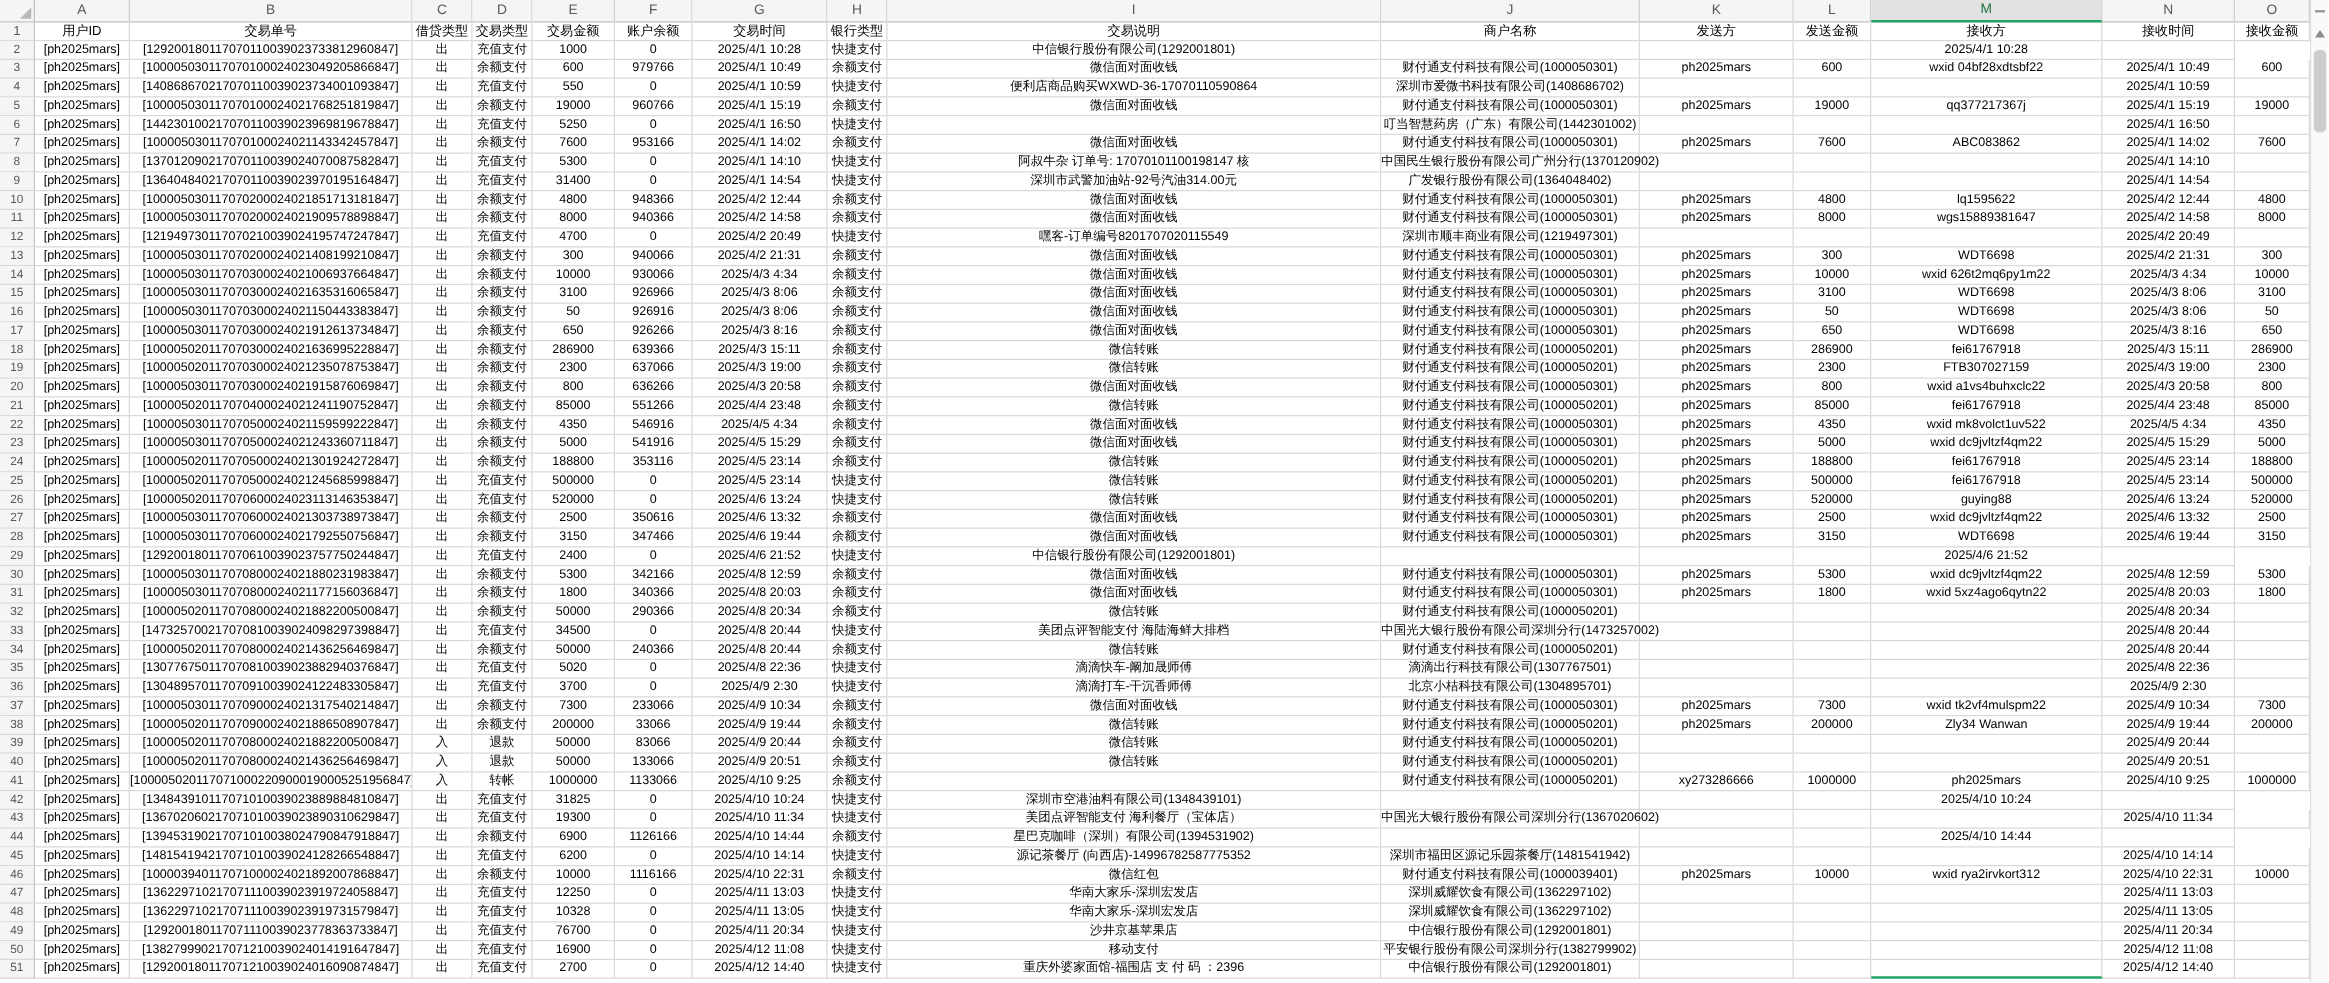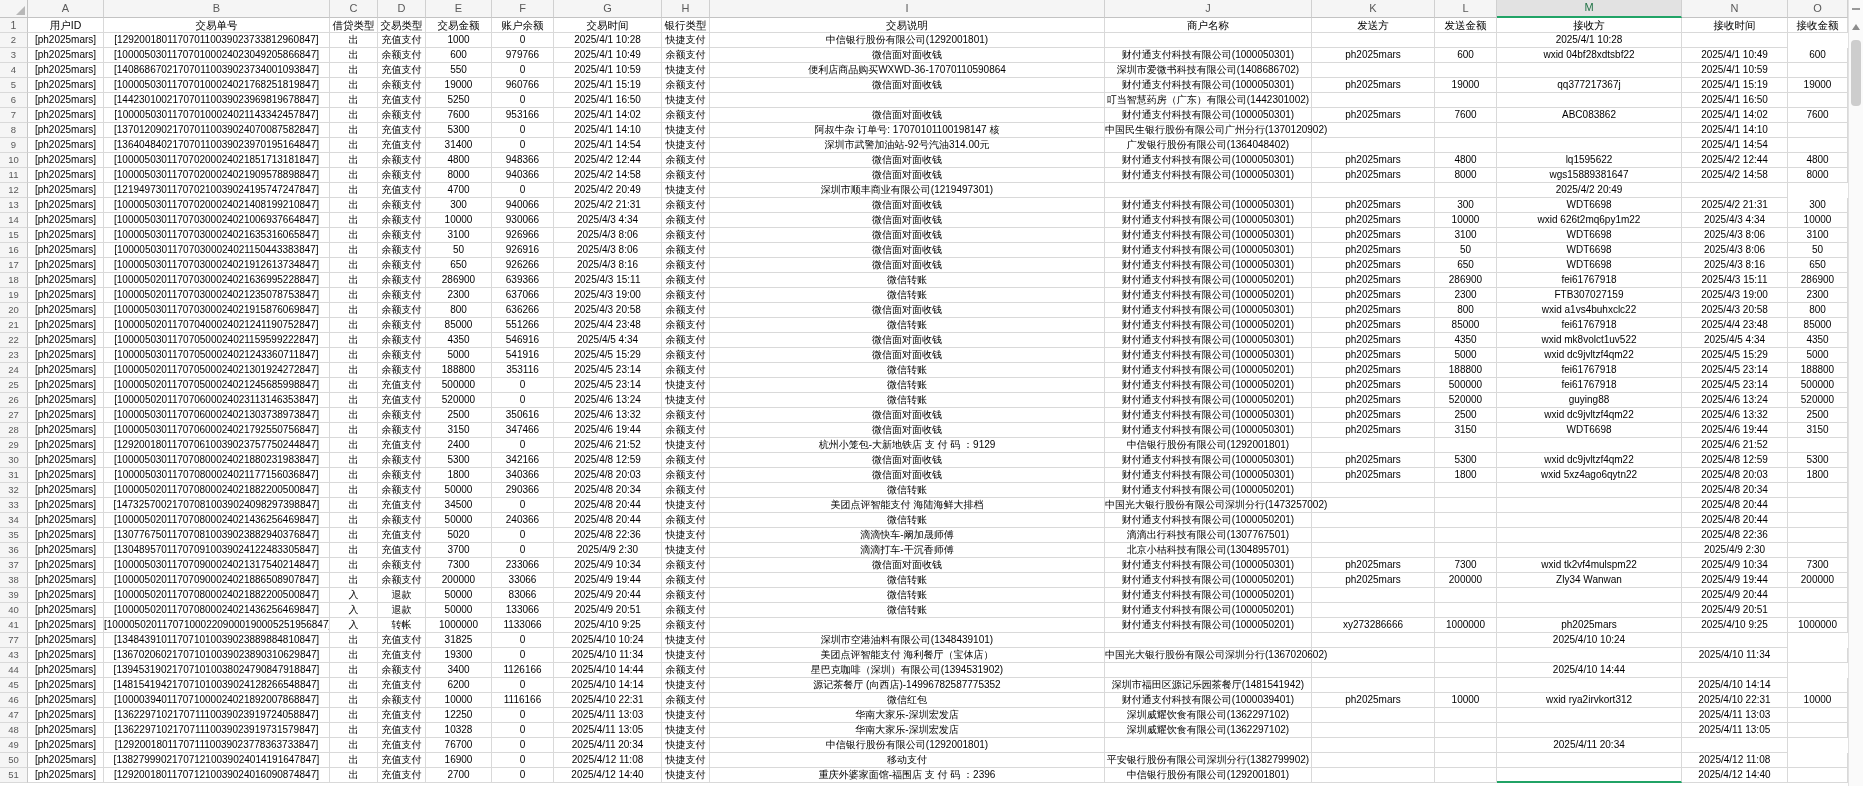--- a/index.html
+++ b/index.html
@@ -256,20 +256,21 @@
         <div class="row">
           <div class="cell rn">12</div>
           <div class="cell">[ph2025mars]</div>
           <div class="cell">[121949730117070210039024195747247847]</div>
           <div class="cell">出</div>
           <div class="cell">充值支付</div>
           <div class="cell">4700</div>
           <div class="cell">0</div>
           <div class="cell">2025/4/2 20:49</div>
           <div class="cell">快捷支付</div>
+          <div class="cell">嘿客-订单编号8201707020115549</div>
           <div class="cell cJ">深圳市顺丰商业有限公司(1219497301)</div>
           <div class="cell"></div>
           <div class="cell"></div>
           <div class="cell"></div>
           <div class="cell">2025/4/2 20:49</div>
           <div class="cell"></div>
         </div>
         <div class="row">
           <div class="cell rn">13</div>
           <div class="cell">[ph2025mars]</div>
@@ -561,21 +562,20 @@
         <div class="row">
           <div class="cell rn">29</div>
           <div class="cell">[ph2025mars]</div>
           <div class="cell">[129200180117070610039023757750244847]</div>
           <div class="cell">出</div>
           <div class="cell">充值支付</div>
           <div class="cell">2400</div>
           <div class="cell">0</div>
           <div class="cell">2025/4/6 21:52</div>
           <div class="cell">快捷支付</div>
-          <div class="cell">杭州小笼包-大新地铁店 支 付 码 ：9129</div>
           <div class="cell cJ">中信银行股份有限公司(1292001801)</div>
           <div class="cell"></div>
           <div class="cell"></div>
           <div class="cell"></div>
           <div class="cell">2025/4/6 21:52</div>
           <div class="cell"></div>
         </div>
         <div class="row">
           <div class="cell rn">30</div>
           <div class="cell">[ph2025mars]</div>
@@ -786,21 +786,21 @@
           <div class="cell">余额支付</div>
           <div class="cell"></div>
           <div class="cell cJ">财付通支付科技有限公司(1000050201)</div>
           <div class="cell">xy273286666</div>
           <div class="cell">1000000</div>
           <div class="cell">ph2025mars</div>
           <div class="cell">2025/4/10 9:25</div>
           <div class="cell">1000000</div>
         </div>
         <div class="row">
-          <div class="cell rn">77</div>
+          <div class="cell rn">42</div>
           <div class="cell">[ph2025mars]</div>
           <div class="cell">[134843910117071010039023889884810847]</div>
           <div class="cell">出</div>
           <div class="cell">充值支付</div>
           <div class="cell">31825</div>
           <div class="cell">0</div>
           <div class="cell">2025/4/10 10:24</div>
           <div class="cell">快捷支付</div>
           <div class="cell cJ">深圳市空港油料有限公司(1348439101)</div>
           <div class="cell"></div>
@@ -826,21 +826,21 @@
           <div class="cell"></div>
           <div class="cell">2025/4/10 11:34</div>
           <div class="cell"></div>
         </div>
         <div class="row">
           <div class="cell rn">44</div>
           <div class="cell">[ph2025mars]</div>
           <div class="cell">[139453190217071010038024790847918847]</div>
           <div class="cell">出</div>
           <div class="cell">余额支付</div>
-          <div class="cell">3400</div>
+          <div class="cell">6900</div>
           <div class="cell">1126166</div>
           <div class="cell">2025/4/10 14:44</div>
           <div class="cell">余额支付</div>
           <div class="cell cJ">星巴克咖啡（深圳）有限公司(1394531902)</div>
           <div class="cell"></div>
           <div class="cell"></div>
           <div class="cell"></div>
           <div class="cell">2025/4/10 14:44</div>
           <div class="cell"></div>
         </div>
@@ -919,20 +919,21 @@
         <div class="row">
           <div class="cell rn">49</div>
           <div class="cell">[ph2025mars]</div>
           <div class="cell">[129200180117071110039023778363733847]</div>
           <div class="cell">出</div>
           <div class="cell">充值支付</div>
           <div class="cell">76700</div>
           <div class="cell">0</div>
           <div class="cell">2025/4/11 20:34</div>
           <div class="cell">快捷支付</div>
+          <div class="cell">沙井京基苹果店</div>
           <div class="cell cJ">中信银行股份有限公司(1292001801)</div>
           <div class="cell"></div>
           <div class="cell"></div>
           <div class="cell"></div>
           <div class="cell">2025/4/11 20:34</div>
           <div class="cell"></div>
         </div>
         <div class="row">
           <div class="cell rn">50</div>
           <div class="cell">[ph2025mars]</div>

